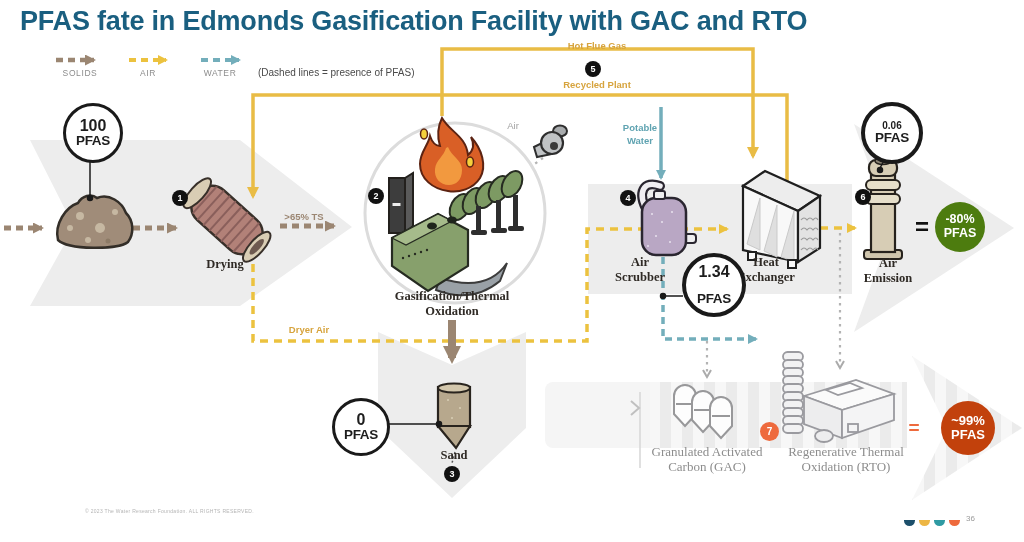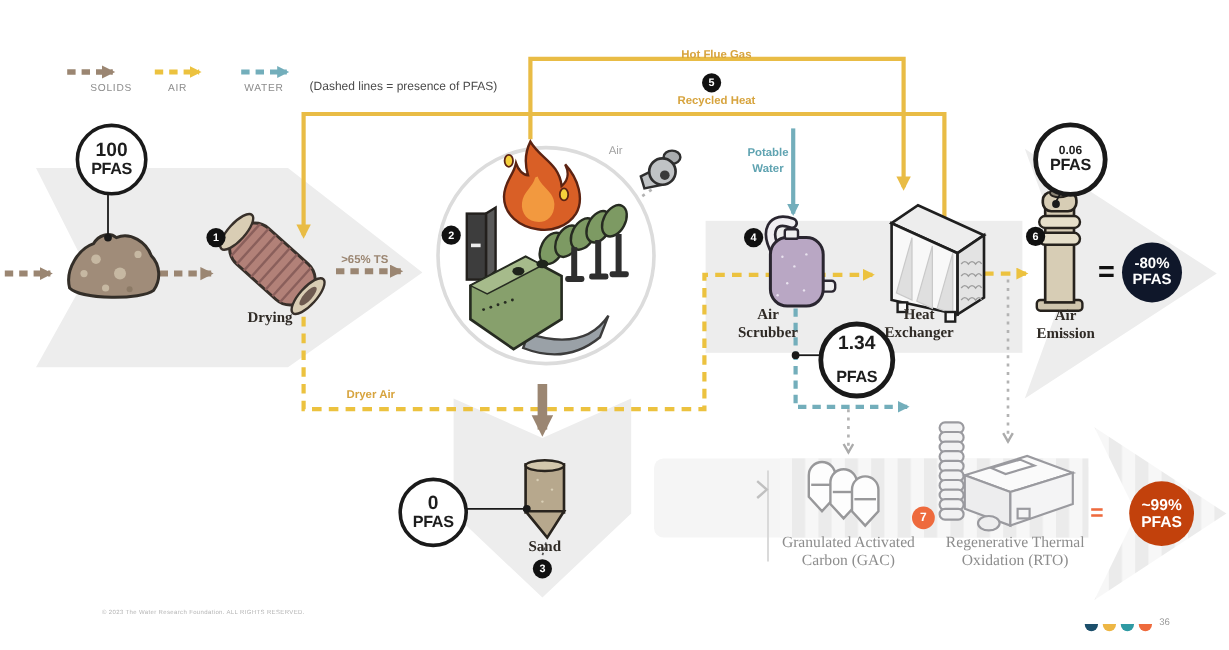--- a/index.html
+++ b/index.html
@@ -286,66 +286,69 @@
     <line x1="384" y1="424" x2="437" y2="424"></line>
         <circle cx="439" cy="424" r="2.5" fill="#1a1a1a"></circle>
   </g>
 
   <g>
     <line x1="640" y1="392" x2="640" y2="468" stroke="#d6d6d6" stroke-width="1.5"></line>
     <polyline points="631,401 639,408 631,415" fill="none" stroke="#c0c0c0" stroke-width="2"></polyline>
   </g>
 </svg>
 
-
-<div class="abs legend-label" style="left:50px;top:68px;text-align:right;">SOLIDS</div>
+<div class="abs title">PFAS fate in Edmonds Gasification Facility with GAC and RTO</div>
+
+<div class="abs legend-label" style="left:50px;top:68px;">SOLIDS</div>
 <div class="abs legend-label" style="left:118px;top:68px;">AIR</div>
 <div class="abs legend-label" style="left:190px;top:68px;">WATER</div>
 <div class="abs legend-note" style="left:258px;top:67px;">(Dashed lines = presence of PFAS)</div>
 
 <div class="abs flow-label gold" style="left:537px;top:40px;width:120px;">Hot Flue Gas</div>
-<div class="abs flow-label gold" style="left:537px;top:79px;width:120px;">Recycled Heat</div>
+<div class="abs flow-label gold" style="left:537px;top:79px;width:120px;">Recycled Plant</div>
 <div class="abs flow-label gold" style="left:269px;top:324px;width:80px;">Dryer Air</div>
 <div class="abs flow-label teal" style="left:610px;top:122px;width:60px;line-height:1.35;">Potable
 Water</div>
 <div class="abs flow-label brown" style="left:264px;top:211px;width:80px;">&gt;65% TS</div>
 <div class="abs flow-label grayt" style="left:498px;top:120px;width:30px;">Air</div>
 
 <div class="abs comp" style="left:185px;top:257px;width:80px;">Drying</div>
+<div class="abs comp" style="left:382px;top:289px;width:140px;">Gasification/Thermal
+Oxidation</div>
 <div class="abs comp" style="left:600px;top:255px;width:80px;">Air
 Scrubber</div>
 <div class="abs comp" style="left:726px;top:255px;width:80px;">Heat
 Exchanger</div>
 <div class="abs comp" style="left:848px;top:256px;width:80px;">Air
 Emission</div>
 <div class="abs comp" style="left:414px;top:448px;width:80px;">Sand</div>
 <div class="abs comp ghost" style="left:632px;top:444px;width:150px;">Granulated Activated
 Carbon (GAC)</div>
 <div class="abs comp ghost" style="left:771px;top:444px;width:150px;">Regenerative Thermal
 Oxidation (RTO)</div>
 
 <div class="abs stat" style="left:63px;top:103px;width:54px;height:54px;">
   <div class="v">100</div>
   <div class="u">PFAS</div>
 </div>
 <div class="abs stat" style="left:861px;top:102px;width:54px;height:54px;border-width:4.5px;">
   <div class="v" style="font-size:10px;">0.06</div>
   <div class="u">PFAS</div>
 </div>
-<div class="abs stat" style="left:682px;top:268px;width:56px;height:56px;border-width:4px;gap:12px;">
+<div class="abs stat" style="left:682px;top:253px;width:56px;height:56px;border-width:4px;gap:12px;">
   <div class="v">1.34</div>
   <div class="u">PFAS</div>
 </div>
 <div class="abs stat" style="left:332px;top:398px;width:52px;height:52px;border-width:3.5px;">
   <div class="v">0</div>
   <div class="u">PFAS</div>
 </div>
 
 <div class="abs eq" style="left:908px;top:213px;width:28px;font-size:24px;color:#111;">=</div>
-<div class="abs result" style="left:935px;top:202px;width:50px;height:50px;background:#0f172a;">
+<div class="abs result" style="left:935px;top:202px;width:50px;height:50px;background:#4d7c0f;">
   <div>-80%</div>
   <div>PFAS</div>
 </div>
 <div class="abs eq" style="left:901px;top:417px;width:26px;font-size:19px;color:#ee6a3d;">=</div>
 <div class="abs result" style="left:941px;top:401px;width:54px;height:54px;background:#c2410c;font-size:13px;">
   <div>~99%</div>
   <div>PFAS</div>
 </div>
 
 <div class="abs badge" style="left:172px;top:190px;">1</div>

